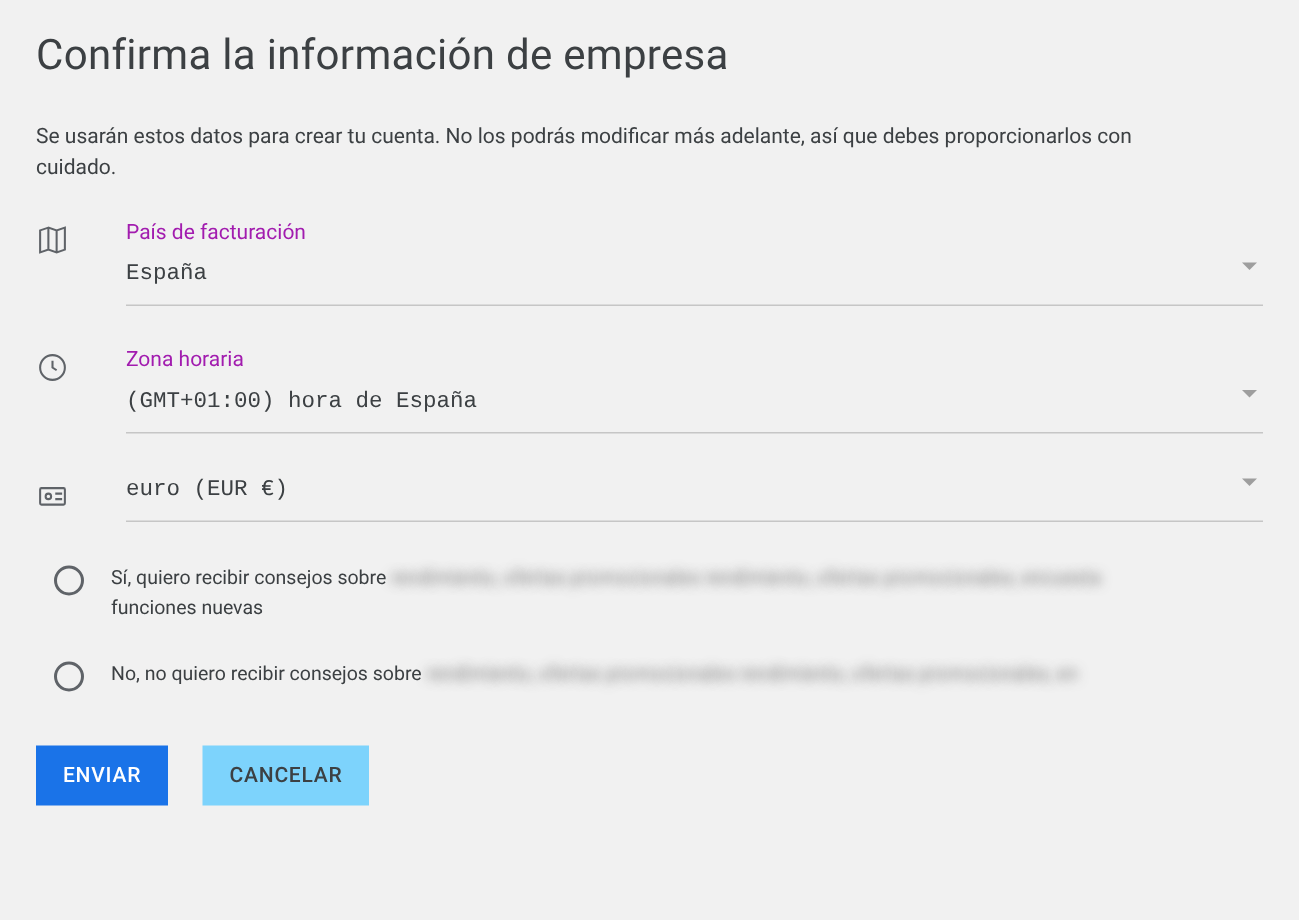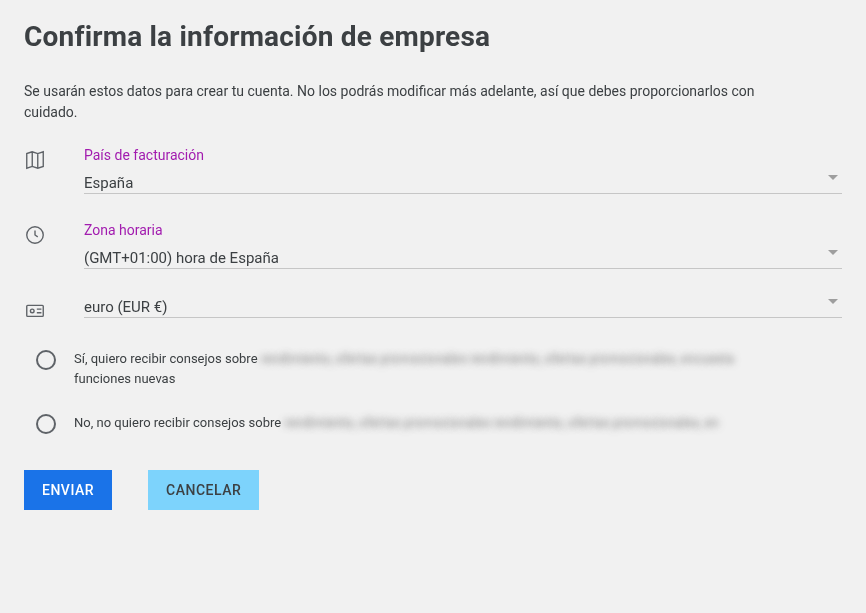--- a/index.html
+++ b/index.html
@@ -10,21 +10,21 @@
     body {
       font-family: Roboto, Arial, sans-serif;
       background: #f1f1f1;
       width: 866px;
       height: 613px;
       padding: 20px 24px;
       color: #3c4043;
     }
     .page-title {
       font-size: 28px;
-      font-weight: 700;
+      font-weight: 400;
       color: #3c4043;
       margin-bottom: 28px;
       letter-spacing: 0.2px;
     }
     .subtitle {
       font-size: 14px;
       color: #3c4043;
       line-height: 1.5;
       margin-bottom: 24px;
       max-width: 780px;
@@ -52,22 +52,23 @@
       flex: 1;
     }
     .field-label {
       font-size: 14px;
       color: #a21caf;
       margin-bottom: 10px;
     }
     .select-wrapper {
       position: relative;
       border-bottom: 1px solid #c6c6c6;
-      padding-bottom: 1px;
+      padding-bottom: 12px;
       cursor: pointer;
+      font-family: Liberation Mono, monospace;
     }
     .select-value {
       font-size: 15px;
       color: #3c4043;
     }
     .select-chevron {
       position: absolute;
       right: 4px;
       top: 2px;
       width: 0;
@@ -102,21 +103,21 @@
       line-height: 1.55;
       flex: 1;
     }
     .radio-label .blur-span {
       color: transparent;
       text-shadow: 0 0 7px rgba(80,80,80,0.7);
       user-select: none;
     }
     .button-row {
       display: flex;
-      gap: 36px;
+      gap: 23px;
       align-items: flex-end;
     }
     .btn {
       font-size: 14px;
       font-weight: 500;
       letter-spacing: 0.5px;
       padding: 12px 18px;
       border: none;
       cursor: pointer;
       text-transform: uppercase;

